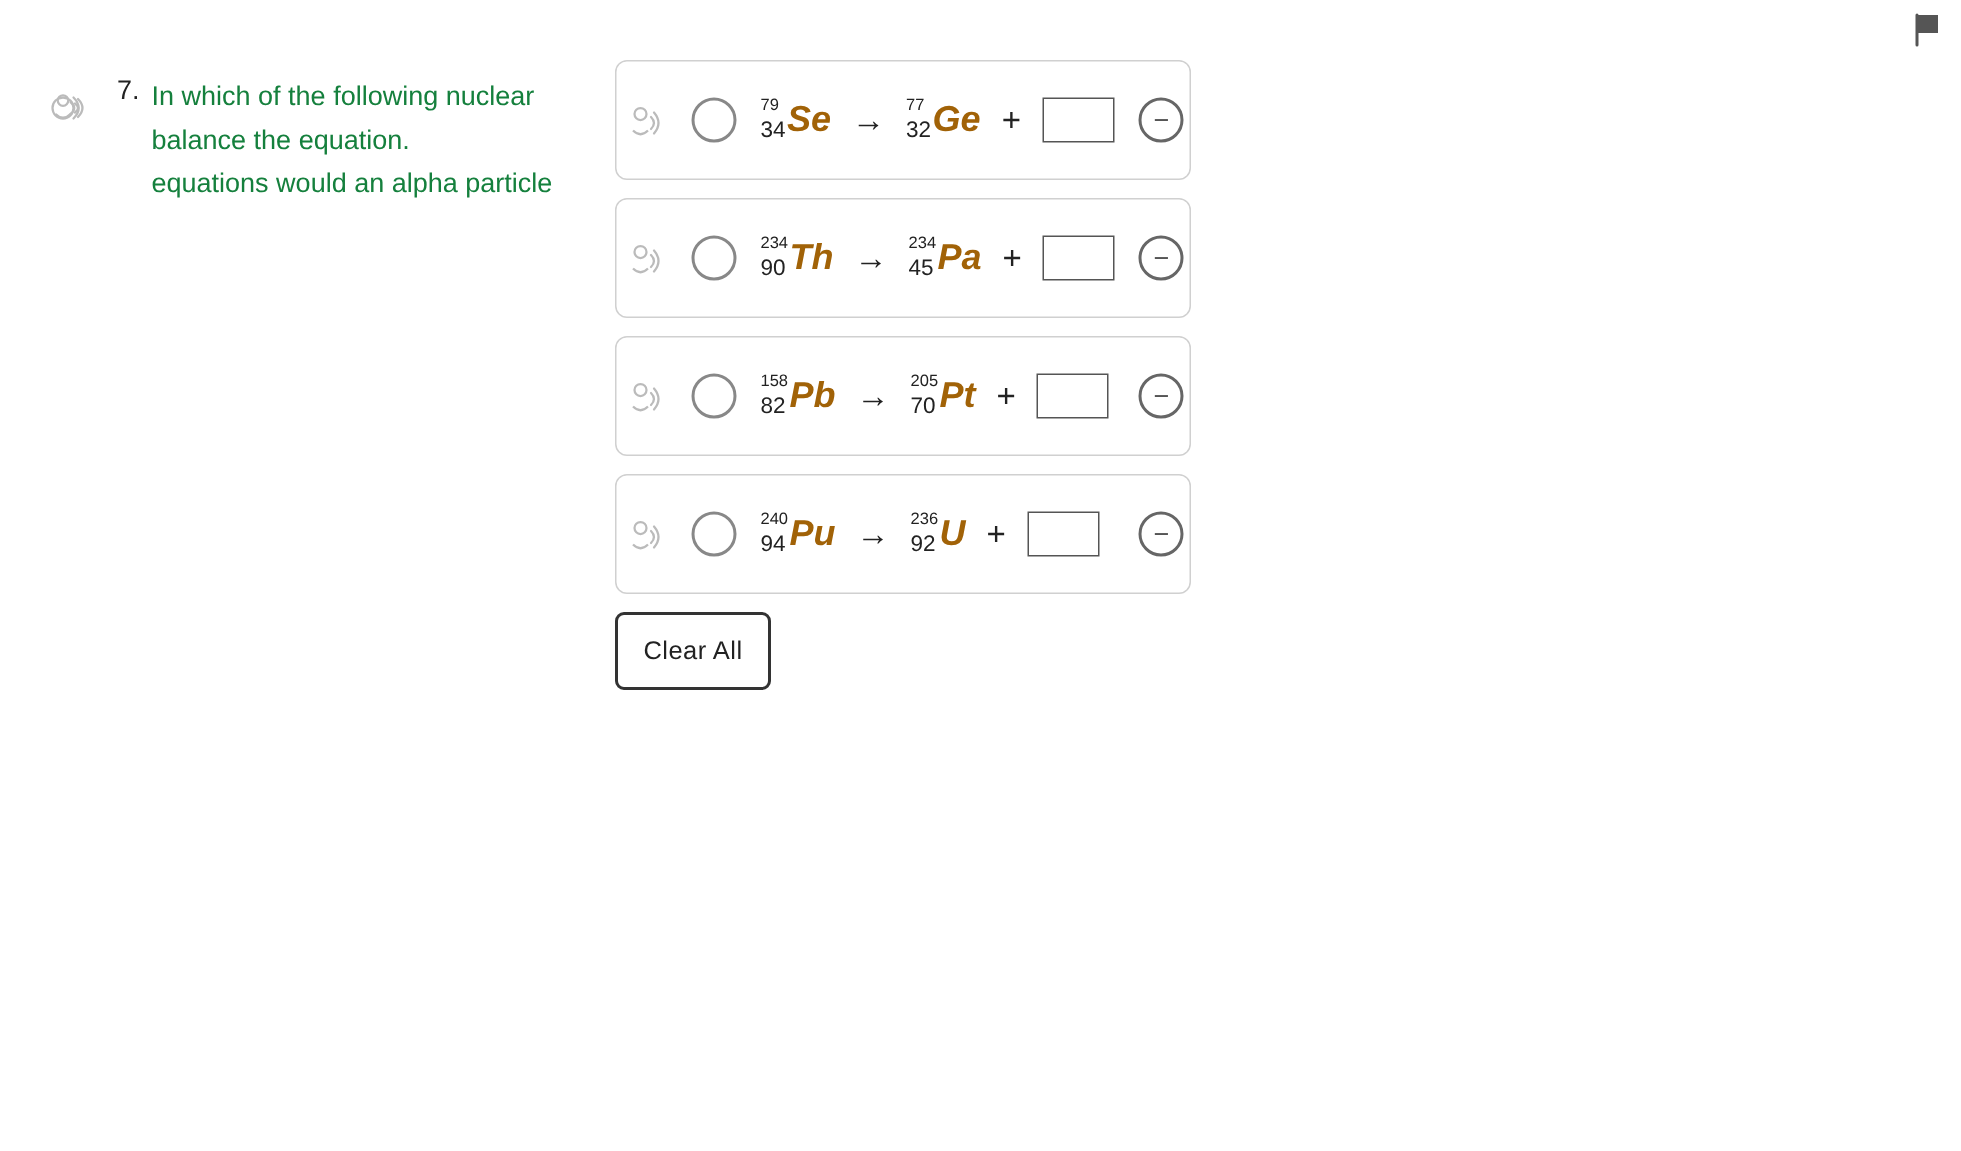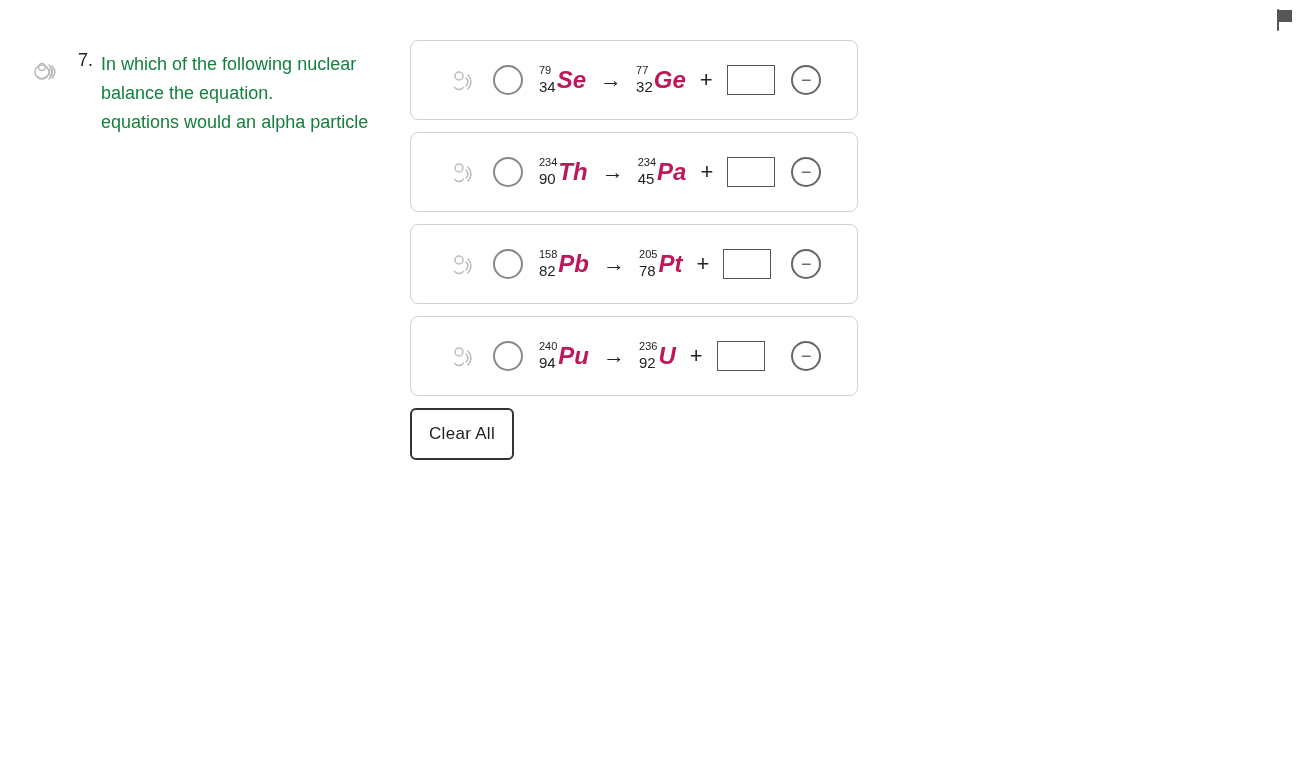--- a/index.html
+++ b/index.html
@@ -53,21 +53,21 @@
       flex-direction: column;
       gap: 4px;
     }
 
     .answer-row {
       display: flex;
       align-items: center;
       gap: 16px;
       border: 1.5px solid #d0d0d0;
       border-radius: 8px;
-      padding: 18px 36px;
+      padding: 18px 4px;
       margin-bottom: 12px;
       background: #fff;
       min-height: 80px;
     }
 
     .answer-audio {
       display: flex;
       align-items: center;
       justify-content: center;
       flex-shrink: 0;
@@ -120,21 +120,21 @@
     .nuclide-atomic {
       font-size: 15px;
       color: #222;
       line-height: 1.2;
     }
 
     .nuclide-symbol {
       font-size: 24px;
       font-weight: 600;
       font-style: italic;
-      color: #be185d;
+      color: #a16207;
     }
 
     .arrow {
       font-size: 22px;
       color: #222;
       margin: 0 6px;
     }
 
     .plus {
       font-size: 22px;
@@ -320,21 +320,21 @@
           <span class="nuclide-numbers">
             <span class="nuclide-mass">158</span>
             <span class="nuclide-atomic">82</span>
           </span>
           <span class="nuclide-symbol">Pb</span>
         </span>
         <span class="arrow">→</span>
         <span class="nuclide">
           <span class="nuclide-numbers">
             <span class="nuclide-mass">205</span>
-            <span class="nuclide-atomic">78</span>
+            <span class="nuclide-atomic">70</span>
           </span>
           <span class="nuclide-symbol">Pt</span>
         </span>
         <span class="plus">+</span>
         <span class="answer-box"></span>
       </div>
       <div class="minus-btn">−</div>
     </div>
 
     <div class="answer-row">

